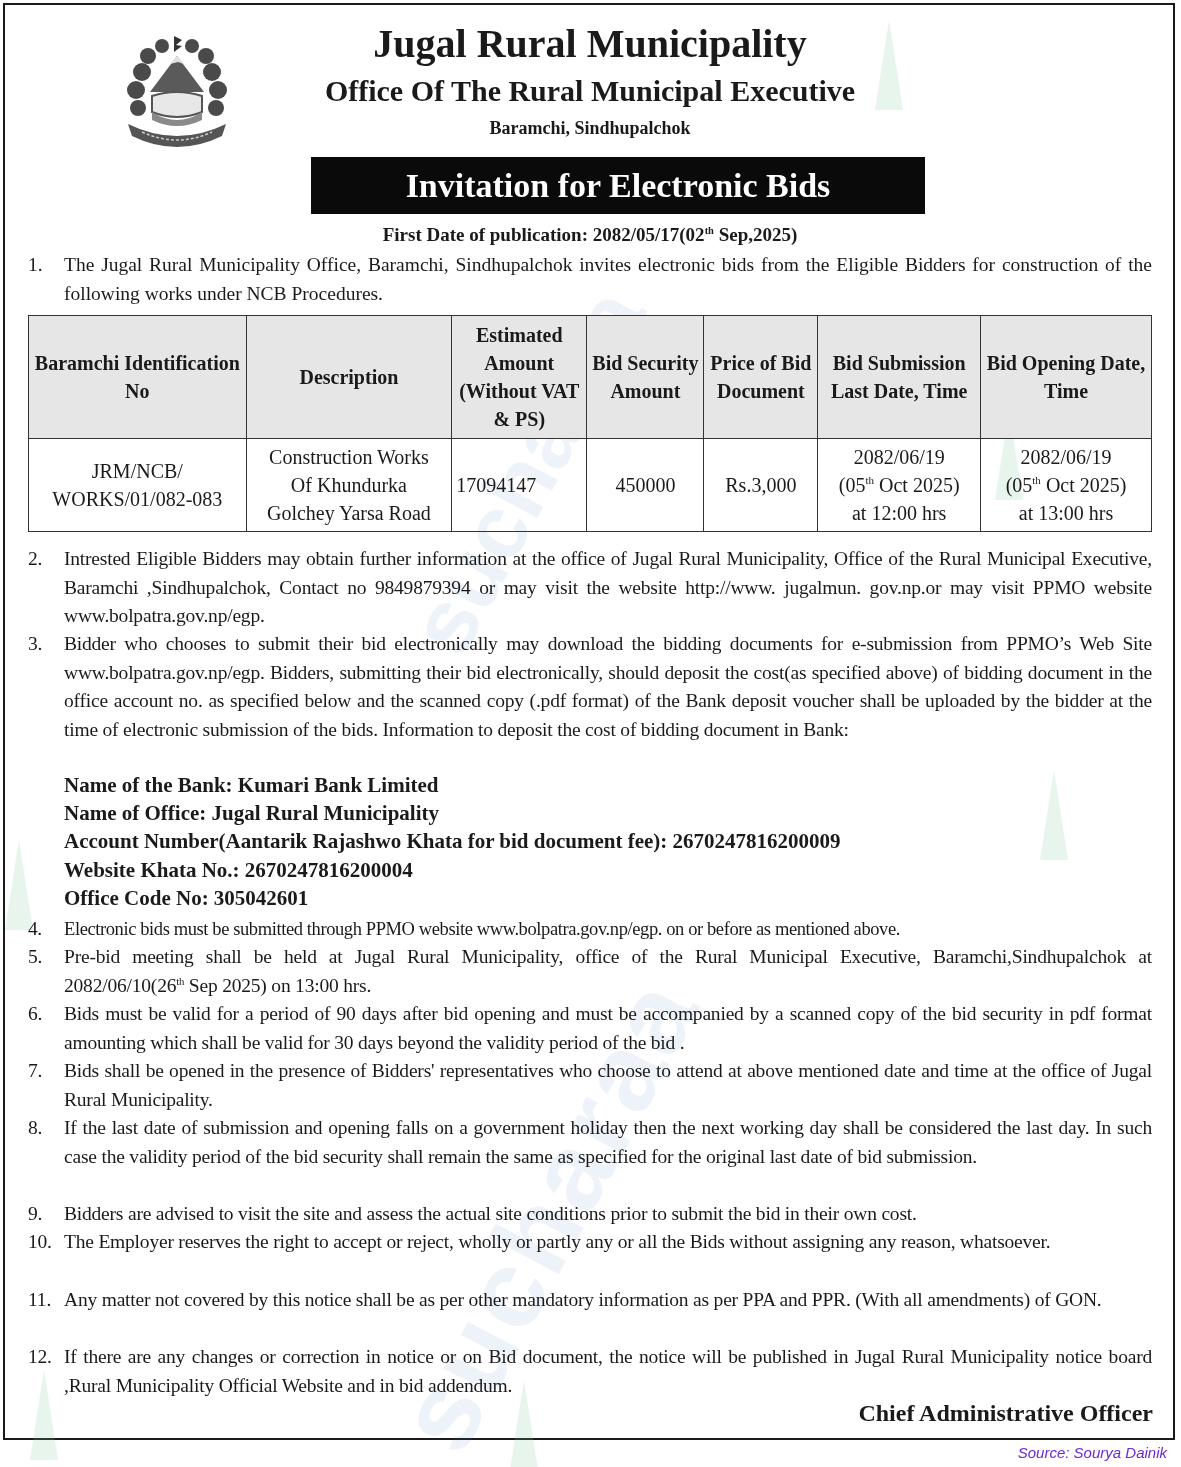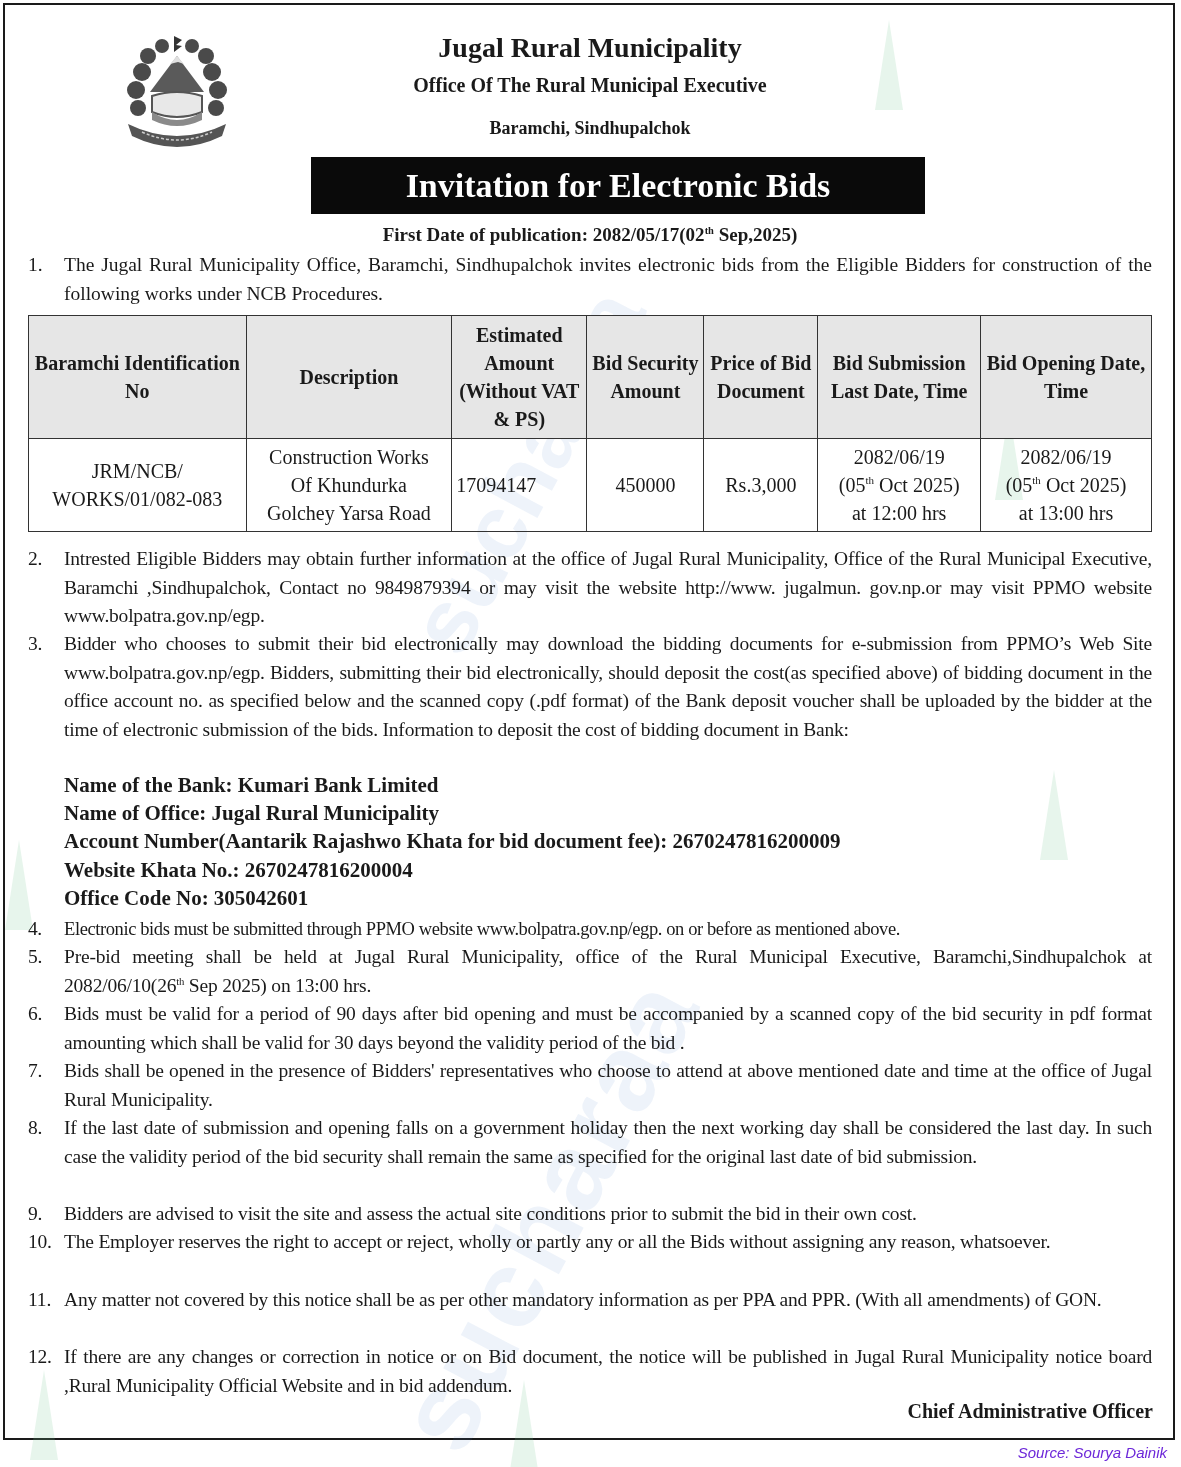--- a/index.html
+++ b/index.html
@@ -5,40 +5,40 @@
   html, body { margin: 0; padding: 0; background: #ffffff; }
   body { width: 1181px; height: 1467px; position: relative; overflow: hidden; font-family: "Liberation Serif", "DejaVu Serif", serif; color: #1a1a1a; }
   .frame { position: absolute; left: 3px; top: 3px; width: 1172px; height: 1437px; border: 2px solid #1a1a1a; box-sizing: border-box; background: #fff; }
   .wm { position: absolute; pointer-events: none; }
   .wm-text { position: absolute; left: 290px; top: 1150px; transform: rotate(-62deg); font-family: "Liberation Sans", sans-serif; font-weight: bold; font-size: 110px; color: rgba(90,140,210,0.10); letter-spacing: 4px; }
   .wm-text2 { position: absolute; left: 330px; top: 420px; transform: rotate(-62deg); font-family: "Liberation Sans", sans-serif; font-weight: bold; font-size: 90px; color: rgba(90,140,210,0.10); }
   .wm-arrow { position: absolute; width: 0; height: 0; border-left: 14px solid transparent; border-right: 14px solid transparent; border-bottom: 90px solid rgba(120,200,150,0.18); }
 
   .emblem { position: absolute; left: 122px; top: 32px; width: 110px; height: 120px; }
   .header-title { position: absolute; left: 0; width: 1181px; text-align: center; font-weight: bold; }
-  .h1 { top: 32px; font-size: 28px; left: 300px; width: 580px; }
-  .h2 { top: 74px; font-size: 20px; left: 300px; width: 580px; }
+  .h1 { top: 20px; font-size: 40px; left: 300px; width: 580px; }
+  .h2 { top: 74px; font-size: 30px; left: 300px; width: 580px; }
   .h3 { top: 118px; font-size: 18px; left: 300px; width: 580px; }
   .banner { position: absolute; left: 311px; top: 157px; width: 614px; height: 57px; background: #0a0a0a; color: #fff; font-weight: bold; font-size: 34px; text-align: center; line-height: 57px; }
   .pubdate { position: absolute; left: 300px; width: 580px; top: 224px; font-size: 19px; font-weight: bold; text-align: center; }
   sup { font-size: 0.55em; vertical-align: 0.7em; line-height: 0; }
 
   .para { position: absolute; left: 28px; width: 1124px; font-size: 19.5px; line-height: 28.5px; text-align: justify; }
   .para .num { position: absolute; left: 0; top: 0; width: 30px; }
   .para .txt { margin-left: 36px; display: block; font-family: Liberation Serif, serif; }
   .condensed { font-family: "Liberation Serif", serif; letter-spacing: -0.2px; }
   .sans { font-family: "Liberation Sans", sans-serif; font-size: 18.5px; letter-spacing: -0.4px; }
   .bold-line { position: absolute; left: 64px; font-weight: bold; font-size: 21px; }
 
   table.bids { position: absolute; left: 28px; top: 315px; width: 1124px; border-collapse: collapse; font-size: 20px; }
   table.bids th, table.bids td { border: 1.5px solid #333; text-align: center; vertical-align: middle; padding: 2px 4px; line-height: 28px; }
   table.bids th { background: #e6e6e6; font-weight: bold; height: 118px; }
   table.bids td { height: 88px; }
 
-  .signature { position: absolute; right: 28px; top: 1400px; font-weight: bold; font-size: 20px; }
+  .signature { position: absolute; right: 28px; top: 1400px; font-weight: bold; font-size: 24px; }
   .source { position: absolute; right: 14px; top: 1444px; font-family: "Liberation Sans", sans-serif; font-style: italic; font-size: 15px; color: #6d28d9; }
 </style>
 </head>
 <body>
 
 <div class="frame"></div>
 
 <div class="wm wm-text">sucharaa</div>
 <div class="wm wm-text2">sucharaa</div>
 <div class="wm wm-arrow" style="left:875px;top:20px;"></div>

